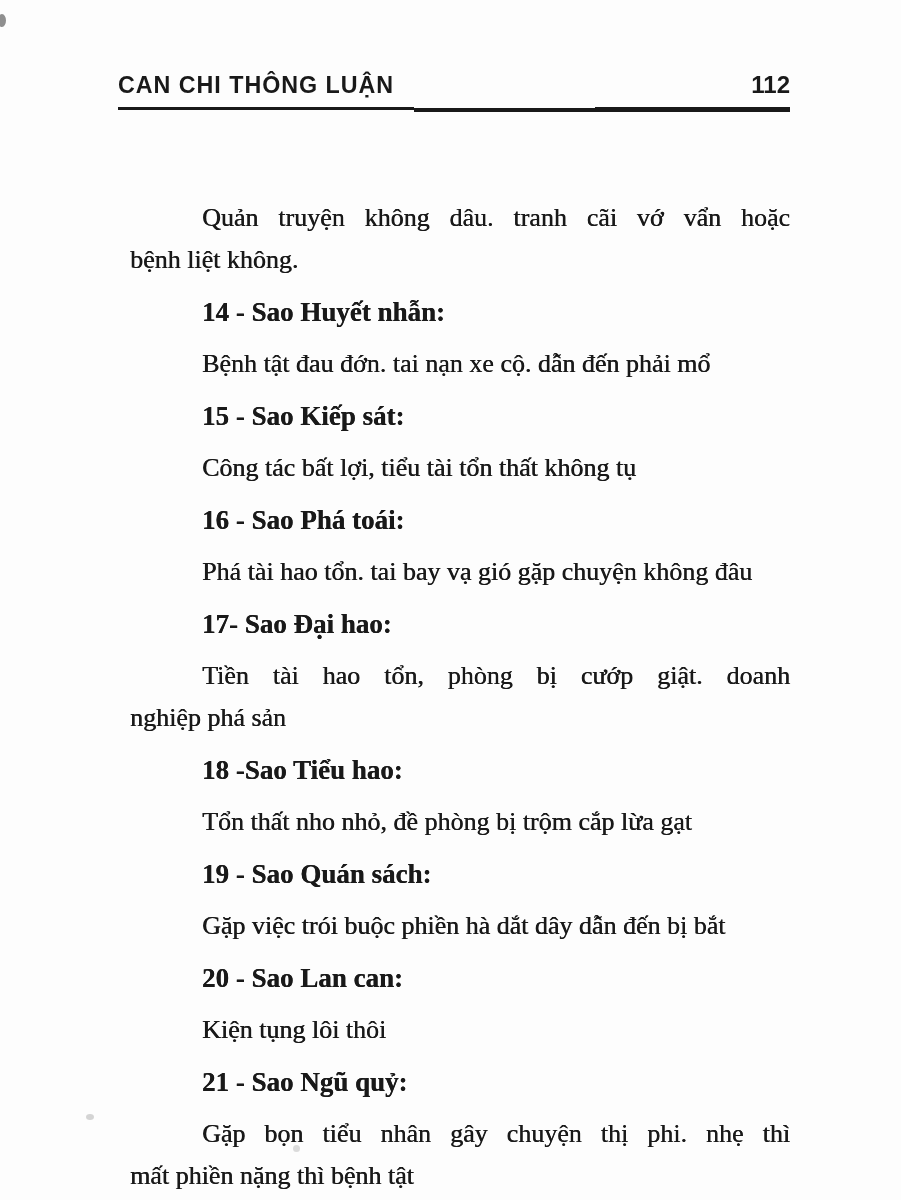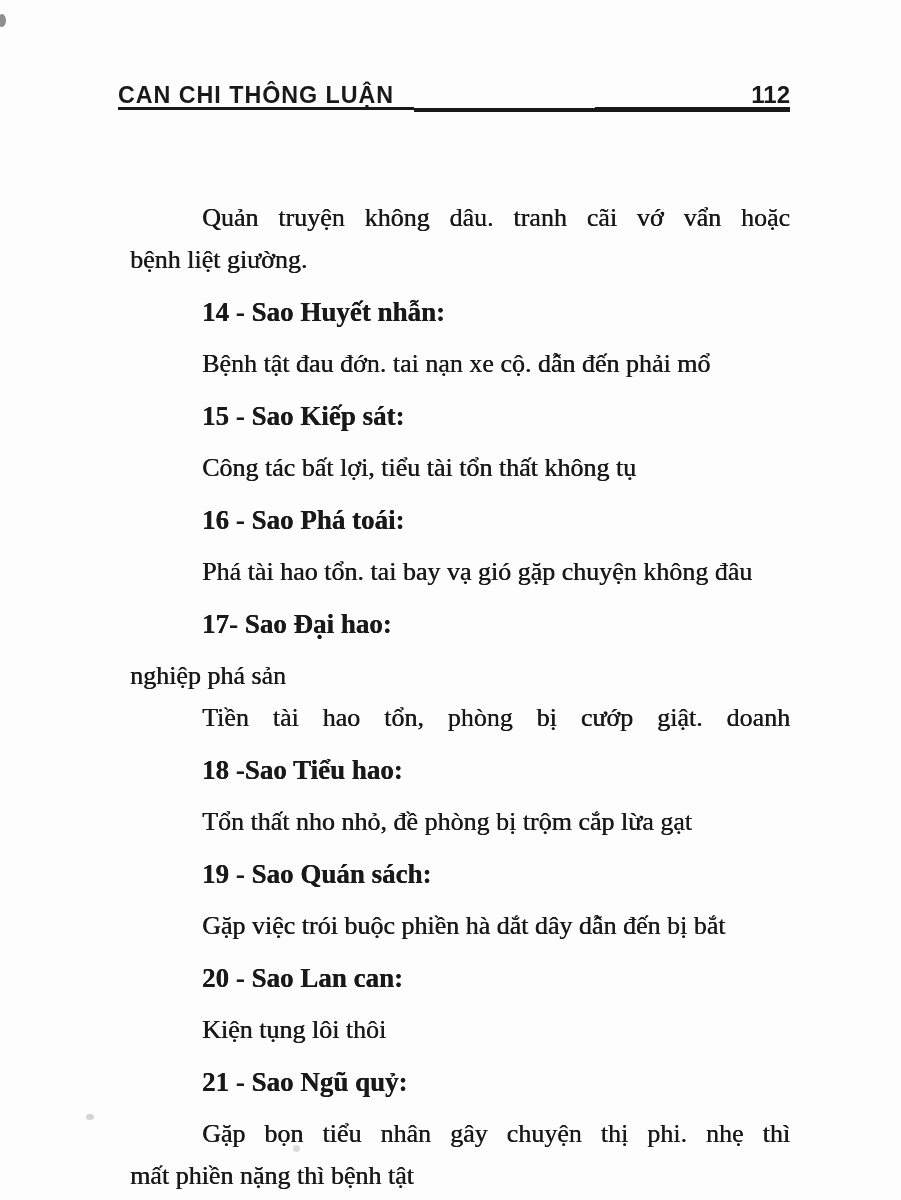--- a/index.html
+++ b/index.html
@@ -15,21 +15,21 @@
     margin: 0 auto;
     background: var(--paper);
     color: var(--ink);
     overflow: hidden;
     font-family: "Liberation Serif", serif;
   }
   
   .header-row {
     position: absolute;
     left: 118px;
-    top: 81px;
+    top: 71px;
     width: 672px;
     display: flex;
     justify-content: space-between;
     align-items: baseline;
   }
   .running-title {
     font-family: "Liberation Sans", sans-serif;
     font-size: 24px;
     font-weight: 700;
     letter-spacing: 1px;
@@ -101,21 +101,21 @@
   <div class="header-rule">
     <span class="seg seg1"></span>
     <span class="seg seg2"></span>
     <span class="seg seg3"></span>
   </div>
 
   <div class="content">
 
     <div class="block">
       <div class="para-line first jfull">Quản truyện không dâu. tranh cãi vớ vẩn hoặc</div>
-      <div class="para-line">bệnh liệt giường.</div>
+      <div class="para-line">bệnh liệt không.</div>
     </div>
 
     <div class="block">
       <div class="heading">14 - Sao Huyết nhẫn:</div>
     </div>
     <div class="block">
       <div class="para-line first">Bệnh tật đau đớn. tai nạn xe cộ. dẫn đến phải mổ</div>
     </div>
 
     <div class="block">
@@ -129,22 +129,22 @@
       <div class="heading">16 - Sao Phá toái:</div>
     </div>
     <div class="block">
       <div class="para-line first">Phá tài hao tổn. tai bay vạ gió gặp chuyện không đâu</div>
     </div>
 
     <div class="block">
       <div class="heading">17- Sao Đại hao:</div>
     </div>
     <div class="block">
+      <div class="para-line first jfull">Tiền tài hao tổn, phòng bị cướp giật. doanh</div>
       <div class="para-line">nghiệp phá sản</div>
-      <div class="para-line first jfull">Tiền tài hao tổn, phòng bị cướp giật. doanh</div>
     </div>
 
     <div class="block">
       <div class="heading">18 -Sao Tiểu hao:</div>
     </div>
     <div class="block">
       <div class="para-line first">Tổn thất nho nhỏ, đề phòng bị trộm cắp lừa gạt</div>
     </div>
 
     <div class="block">

